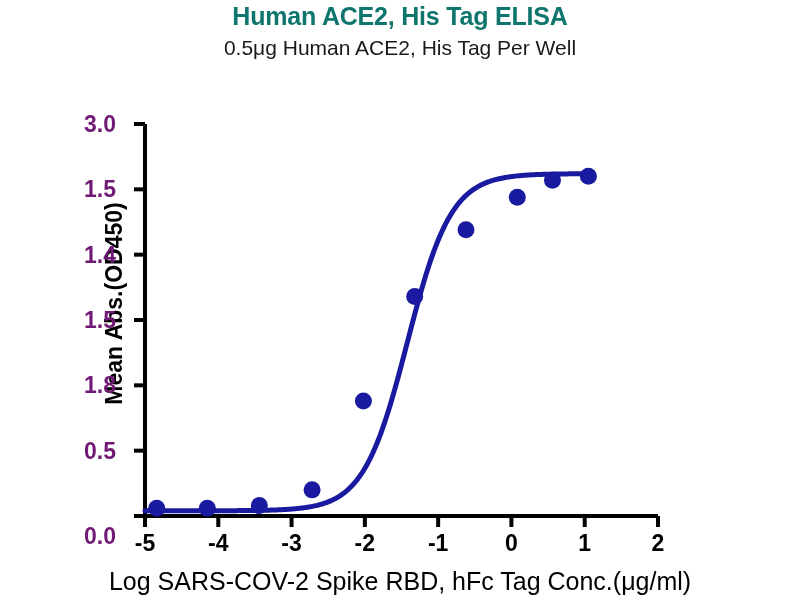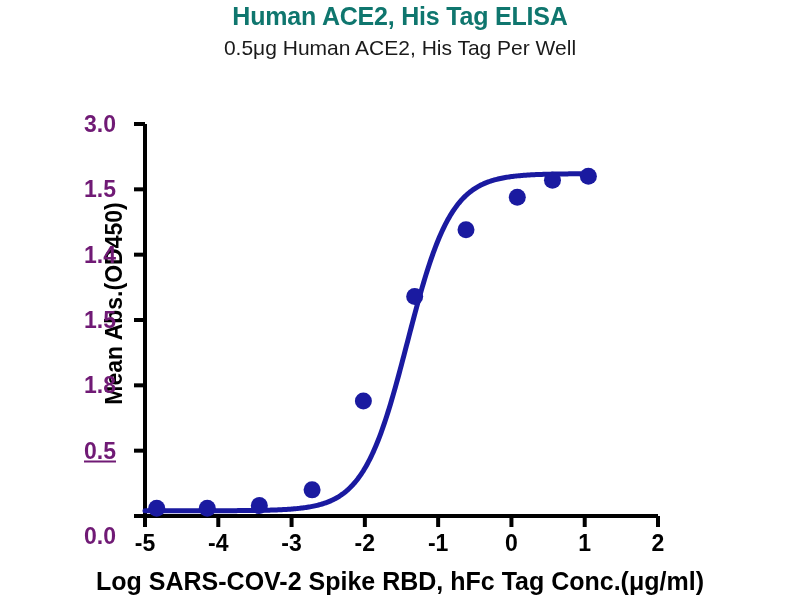--- a/index.html
+++ b/index.html
@@ -20,21 +20,21 @@
   .ylabel{
     position:absolute;
     left:-100px;top:150px;width:360px;
     transform:rotate(-90deg);transform-origin:center center;
     text-align:center;font-size:23px;font-weight:bold;color:#000;
     white-space:nowrap;
   }
   .ylabel-wrap{position:absolute;left:34px;top:140px;width:40px;height:300px;}
   .xlabel{
     position:absolute;left:0;right:0;bottom:4px;text-align:center;
-    font-size:25px;font-weight:bold;color:#000;white-space:nowrap;margin-top:42px;
+    font-size:25px;font-weight:normal;color:#000;white-space:nowrap;margin-top:42px;
   }
   .ytick-label{
     position:absolute;right:0;text-align:center;width:60px;
     font-size:23px;font-weight:bold;color:#701a75;
     transform:translateY(-50%);
   }
   .xtick-label{
     position:absolute;top:0;text-align:center;width:40px;
     font-size:23px;font-weight:bold;color:#000;
     transform:translateX(-50%);
@@ -48,21 +48,21 @@
 
   <div class="title">Human ACE2, His Tag ELISA</div>
   <div class="subtitle">0.5μg Human ACE2, His Tag Per Well</div>
 
   <div class="ylabel-wrap">
     <div class="ylabel">Mean Abs.(OD450)</div>
   </div>
 
   <div id="ytick-labels">
       <div class="ytick-label" style="top: 536px; left: 70px;">0.0</div>
-      <div class="ytick-label" style="top: 450.667px; left: 70px; text-decoration: underline;">0.5</div>
+      <div class="ytick-label" style="top: 450.667px; left: 70px;">0.5</div>
       <div class="ytick-label" style="top: 385.333px; left: 70px;">1.8</div>
       <div class="ytick-label" style="top: 320px; left: 70px;">1.5</div>
       <div class="ytick-label" style="top: 254.667px; left: 70px;">1.4</div>
       <div class="ytick-label" style="top: 189.333px; left: 70px;">1.5</div>
       <div class="ytick-label" style="top: 124px; left: 70px;">3.0</div>
     </div>
   <div id="xtick-labels">
       <div class="xtick-label" style="left: 145px; top: 530px;">-5</div>
       <div class="xtick-label" style="left: 218.286px; top: 530px;">-4</div>
       <div class="xtick-label" style="left: 291.571px; top: 530px;">-3</div>

